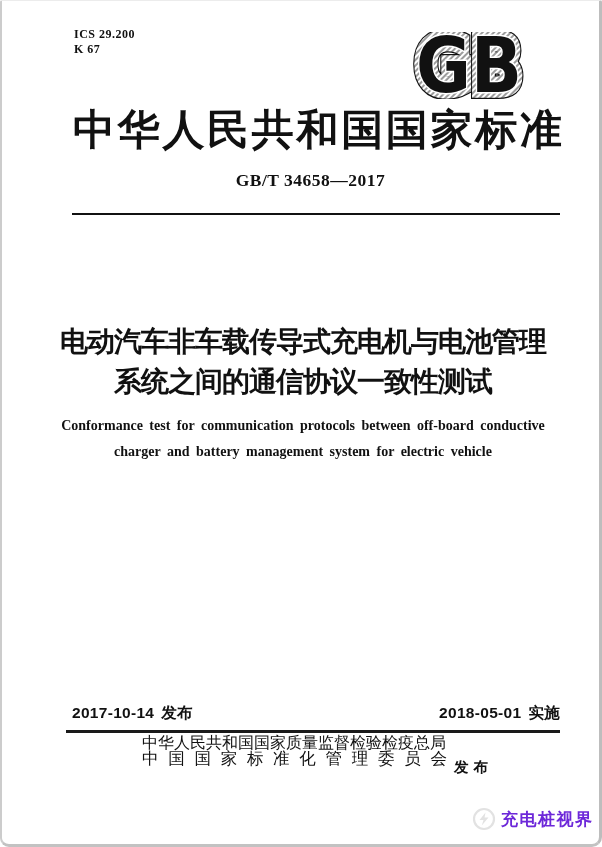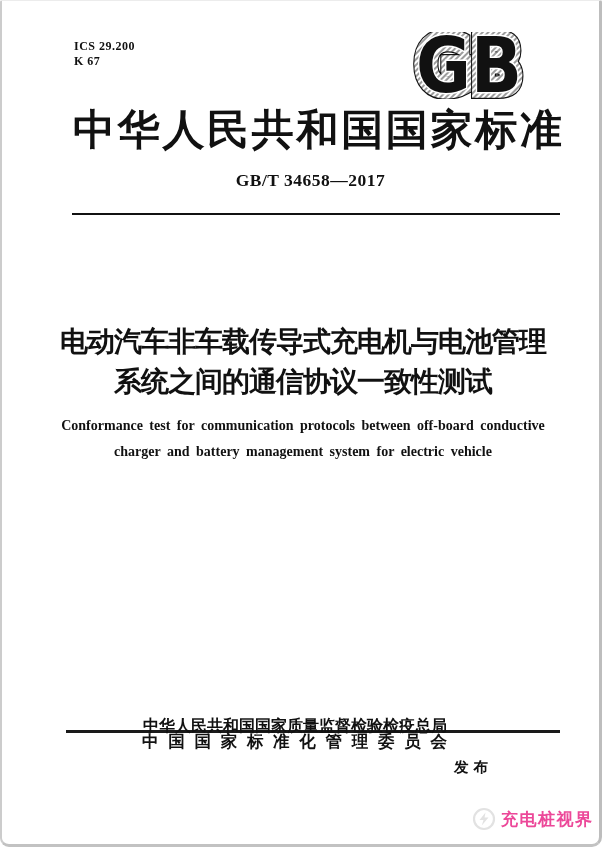--- a/index.html
+++ b/index.html
@@ -15,21 +15,20 @@
     border-bottom: 3px solid #c2c2c2;
     border-radius: 2px 2px 10px 9px;
     overflow: hidden;
     font-family: "Liberation Serif", "DejaVu Serif", serif;
     color: #111111;
   }
   .ics-block {
     position: absolute; left: 72px; top: 26px;
     font-weight: bold; font-size: 12px; line-height: 14.5px;
     letter-spacing: 0.5px;
-    margin-top: 12px;
   }
   .gb-logo { position: absolute; left: 406px; top: 31px; width: 122px; height: 67px; }
   .heading {
     position: absolute; left: 71px; top: 104px; width: 489px;
     font-weight: bold; font-size: 42px; line-height: 50px;
     font-family: "Liberation Serif", "DejaVu Serif", serif;
   }
   .justify-chars { display: flex; justify-content: space-between; }
   .std-number {
     position: absolute; left: 70px; top: 169px; width: 477px;
@@ -49,33 +48,33 @@
   }
   .dates-row {
     position: absolute; left: 70px; top: 702px; width: 488px;
     display: flex; justify-content: space-between;
     font-family: "Liberation Sans", "DejaVu Sans", sans-serif;
     font-weight: 600; font-size: 15.5px; letter-spacing: 0.3px;
   }
   .dates-row .lbl { margin-left: 7px; }
   .rule-bottom { position: absolute; left: 64px; top: 729px; width: 494px; height: 3px; background: #1a1a1a; }
   .publisher {
-    position: absolute; left: 140px; top: 717px; width: 305px;
-    font-weight: bold; font-size: 16px; line-height: 15.8px;
-    text-align: right;
+    position: absolute; left: 140px; top: 734px; width: 305px;
+    font-weight: normal; font-size: 16px; line-height: 15.8px;
+    text-align: left;
   }
   .publisher .l2 { font-size: 16.5px; }
   .publish-label {
     position: absolute; left: 452px; top: 757px; width: 34px;
     font-weight: bold; font-size: 14.5px;
   }
   .watermark {
     position: absolute; left: 470px; top: 806px;
     display: flex; align-items: center; gap: 5px;
-    color: #ec4899;
+    color: #6d28d9;
   }
   .watermark .wm-text {
     font-family: "Liberation Sans", "DejaVu Sans", sans-serif;
     font-weight: 700; font-size: 17px; letter-spacing: 1.5px;
   }
 </style>
 </head>
 <body>
 
 <div class="page">
@@ -121,20 +120,28 @@
   <div class="title-cn">
     <div>电动汽车非车载传导式充电机与电池管理</div>
     <div>系统之间的通信协议一致性测试</div>
   </div>
 
   <div class="title-en">
     <div>Conformance test for communication protocols between off-board conductive</div>
     <div>charger and battery management system for electric vehicle</div>
   </div>
 
+  <div class="dates-row">
+    <div>
+      <span>2017-10-14</span><span class="lbl">发布</span>
+    </div>
+    <div>
+      <span>2018-05-01</span><span class="lbl">实施</span>
+    </div>
+  </div>
 
   <div class="rule-bottom"></div>
 
   <div class="publisher">
     <div>中华人民共和国国家质量监督检验检疫总局</div>
     <div class="l2 justify-chars">
         <span>中</span>
         <span>国</span>
         <span>国</span>
         <span>家</span>

